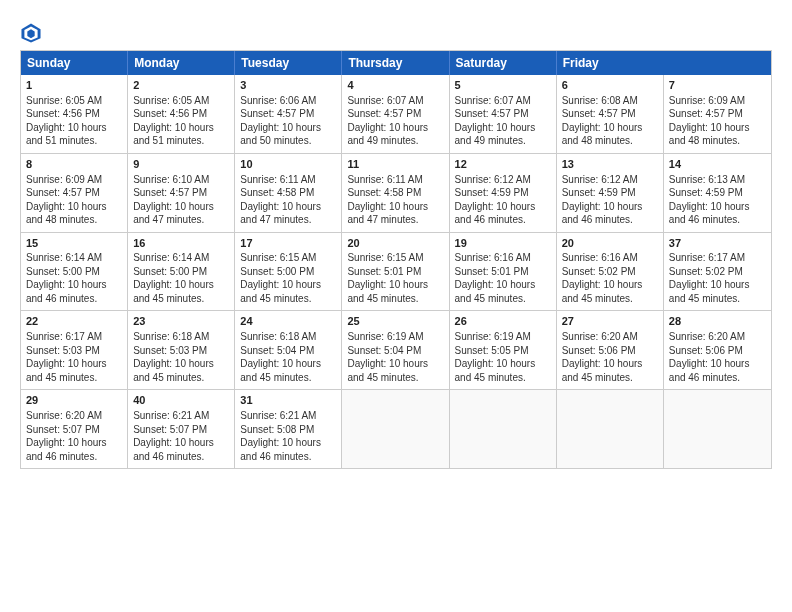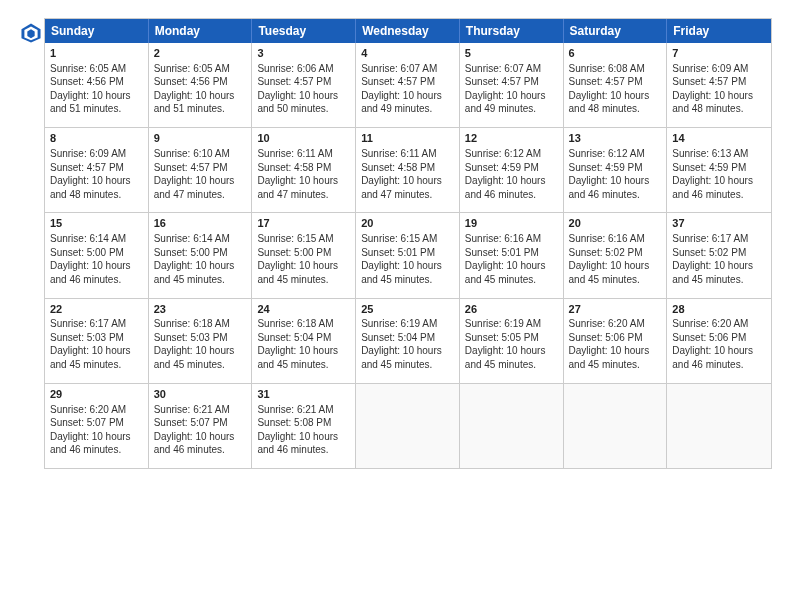--- a/index.html
+++ b/index.html
@@ -8,21 +8,21 @@
       background: #fff;
       width: 792px;
       height: 612px;
       overflow: hidden;
     }
     .page {
       width: 792px;
       height: 481px;
       padding: 18px 20px 12px 20px;
       display: flex;
-      flex-direction: row;
+      flex-direction: column;
     }
     .header {
       display: flex;
       justify-content: space-between;
       align-items: flex-start;
       margin-bottom: 6px;
     }
     .logo {
       display: flex;
       align-items: center;
@@ -131,21 +131,20 @@
       <div class="month-title"></div>
       <div class="location-title"></div>
     </div>
   </div>
 
   <div class="calendar">
     <div class="cal-header-row">
     <div class="cal-header-cell">Sunday</div>
         <div class="cal-header-cell">Monday</div>
         <div class="cal-header-cell">Tuesday</div>
-        <div class="cal-header-cell">Wednesday</div>
         <div class="cal-header-cell">Thursday</div>
         <div class="cal-header-cell">Saturday</div>
         <div class="cal-header-cell">Friday</div>
       </div>
     <div class="cal-body">
     <div class="cal-week">
           <div class="cal-cell"><span class="day-num">1</span><span class="info">Sunrise: 6:05 AM<br>Sunset: 4:56 PM<br>Daylight: 10 hours<br>and 51 minutes.</span></div>
           <div class="cal-cell"><span class="day-num">2</span><span class="info">Sunrise: 6:05 AM<br>Sunset: 4:56 PM<br>Daylight: 10 hours<br>and 51 minutes.</span></div>
           <div class="cal-cell"><span class="day-num">3</span><span class="info">Sunrise: 6:06 AM<br>Sunset: 4:57 PM<br>Daylight: 10 hours<br>and 50 minutes.</span></div>
           <div class="cal-cell"><span class="day-num">4</span><span class="info">Sunrise: 6:07 AM<br>Sunset: 4:57 PM<br>Daylight: 10 hours<br>and 49 minutes.</span></div>
@@ -175,21 +174,21 @@
           <div class="cal-cell"><span class="day-num">22</span><span class="info">Sunrise: 6:17 AM<br>Sunset: 5:03 PM<br>Daylight: 10 hours<br>and 45 minutes.</span></div>
           <div class="cal-cell"><span class="day-num">23</span><span class="info">Sunrise: 6:18 AM<br>Sunset: 5:03 PM<br>Daylight: 10 hours<br>and 45 minutes.</span></div>
           <div class="cal-cell"><span class="day-num">24</span><span class="info">Sunrise: 6:18 AM<br>Sunset: 5:04 PM<br>Daylight: 10 hours<br>and 45 minutes.</span></div>
           <div class="cal-cell"><span class="day-num">25</span><span class="info">Sunrise: 6:19 AM<br>Sunset: 5:04 PM<br>Daylight: 10 hours<br>and 45 minutes.</span></div>
           <div class="cal-cell"><span class="day-num">26</span><span class="info">Sunrise: 6:19 AM<br>Sunset: 5:05 PM<br>Daylight: 10 hours<br>and 45 minutes.</span></div>
           <div class="cal-cell"><span class="day-num">27</span><span class="info">Sunrise: 6:20 AM<br>Sunset: 5:06 PM<br>Daylight: 10 hours<br>and 45 minutes.</span></div>
           <div class="cal-cell"><span class="day-num">28</span><span class="info">Sunrise: 6:20 AM<br>Sunset: 5:06 PM<br>Daylight: 10 hours<br>and 46 minutes.</span></div>
         </div>
         <div class="cal-week">
           <div class="cal-cell"><span class="day-num">29</span><span class="info">Sunrise: 6:20 AM<br>Sunset: 5:07 PM<br>Daylight: 10 hours<br>and 46 minutes.</span></div>
-          <div class="cal-cell"><span class="day-num">30</span><span class="info">Sunrise: 6:21 AM<br>Sunset: 5:07 PM<br>Daylight: 10 hours<br>and 46 minutes.</span></div>
+          <div class="cal-cell"><span class="day-num">40</span><span class="info">Sunrise: 6:21 AM<br>Sunset: 5:07 PM<br>Daylight: 10 hours<br>and 46 minutes.</span></div>
           <div class="cal-cell"><span class="day-num">31</span><span class="info">Sunrise: 6:21 AM<br>Sunset: 5:08 PM<br>Daylight: 10 hours<br>and 46 minutes.</span></div>
           <div class="cal-cell empty"></div>
           <div class="cal-cell empty"></div>
           <div class="cal-cell empty"></div>
           <div class="cal-cell empty"></div>
         </div>
       </div>
   </div>
 </div>
 

